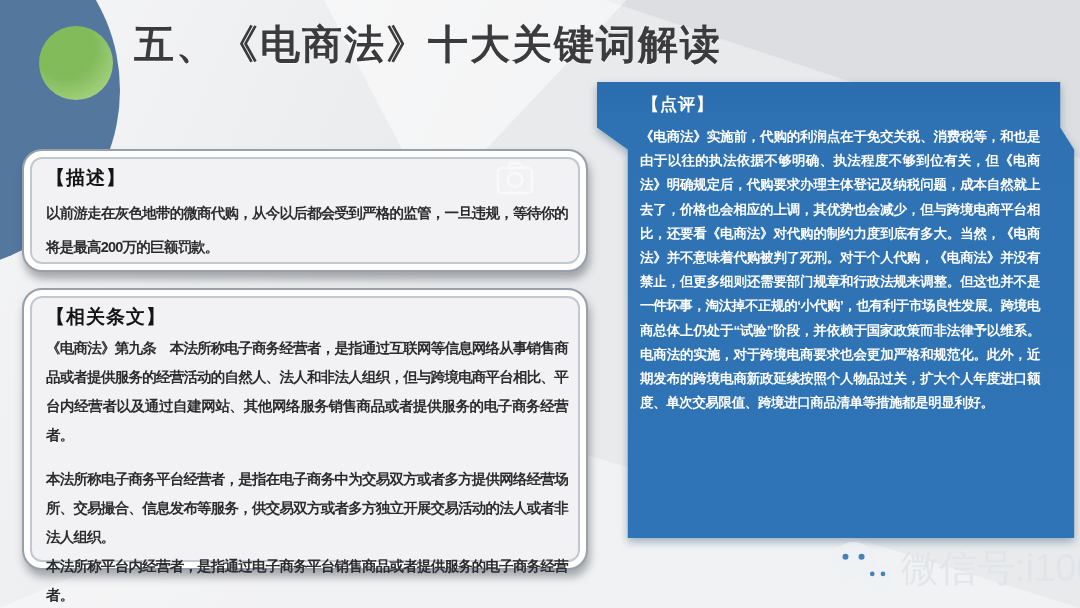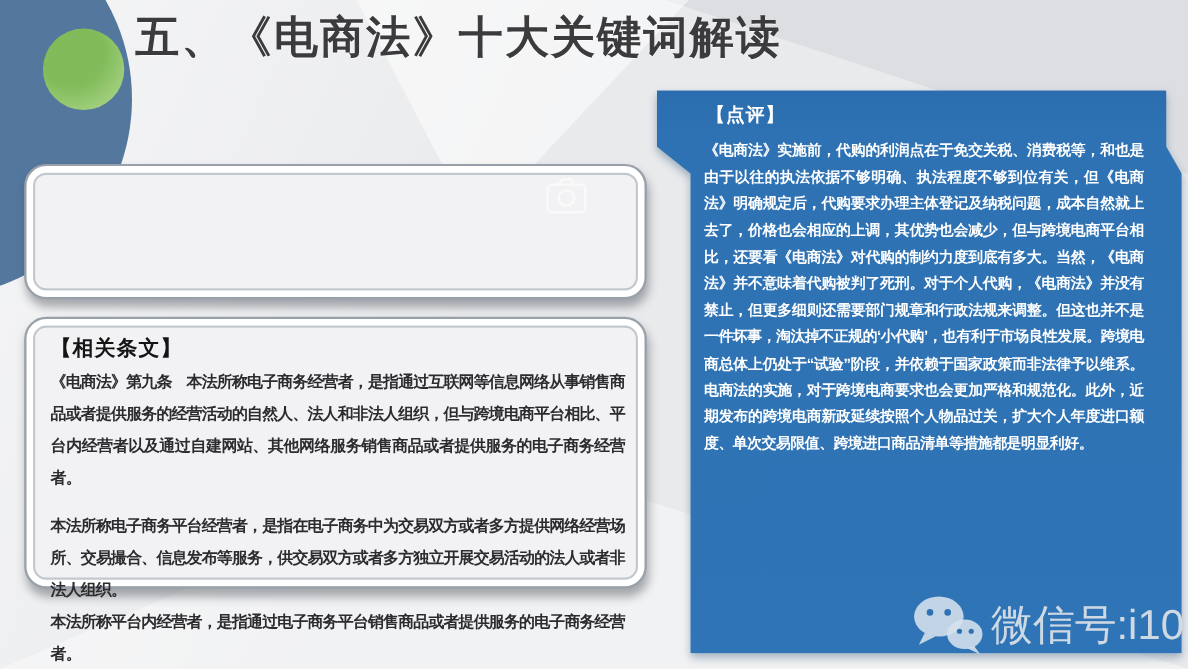--- a/index.html
+++ b/index.html
@@ -20,54 +20,54 @@
     position:absolute; left:-240px; top:-90px; width:360px; height:360px;
     border-radius:50%; background:#54779e;
   }
   .decor-green{
     position:absolute; left:39px; top:26px; width:74px; height:74px; border-radius:50%;
     background:radial-gradient(circle at 35% 30%, #84c055 42%, #a9d77c 80%);
     opacity:.93;
   }
 
   .title{
-    position:absolute; left:123px; top:6px; margin:0;
+    position:absolute; left:123px; top:6px; margin:11px;
     font-size:40px; font-weight:700; color:#3b3b3d; letter-spacing:2px;
     text-shadow:0 1px 0 rgba(255,255,255,.6);
   }
   .subtitle{
     position:absolute; left:104px; top:94px; margin:0;
     font-size:27px; font-weight:700; color:#1879c0; letter-spacing:1px;
   }
 
   
   .box{
     position:absolute; left:22px; width:566px; box-sizing:border-box;
     background:#f2f2f4; border:2px solid #98a0aa; border-radius:20px;
     box-shadow: inset 0 0 0 6px #ffffff, inset 0 0 0 8px #c3c8d0,
                 2px 7px 9px rgba(60,65,75,.42);
   }
   .box1{top:149px; height:123px;}
-  .box2{top:288px; height:247px;}
+  .box2{top:288px; height:282px;}
   .box-heading{
     margin:14px 0 0 22px; font-size:19px; font-weight:700; color:#141414; letter-spacing:1px;
   }
   .box-body{
     margin:5px 18px 0 22px; font-size:14.5px; letter-spacing:-.8px;
     line-height:34px; color:#2c2c2e; font-weight:600; text-align:justify;
   }
   .box2 .box-body{line-height:29px; margin-top:4px;}
   .box2 .box-body.p2{margin-top:15px;}
   .box2 .box-body.p3{margin-top:0;}
 
   .camera-icon{position:absolute; right:52px; top:10px; opacity:.55;}
 
   
   .comment-wrap{
-    position:absolute; left:597px; top:82px; width:481px; height:512px;
+    position:absolute; left:597px; top:82px; width:481px; height:456px;
     filter:drop-shadow(0 4px 4px rgba(90,120,150,.55));
   }
   .comment-shape{
     width:100%; height:100%;
     background:linear-gradient(180deg,#2b6dae 0%, #2e72b3 8%, #2f74b6 100%);
     clip-path:polygon(0% 0%, 96.3% 0%, 96.3% 10%, 99.2% 14.8%, 99.2% 100%,
                       6.4% 100%, 6.4% 14.8%, 0% 10%);
   }
   .comment-content{
     position:absolute; left:43px; right:38px; top:11px; color:#ffffff;
@@ -99,20 +99,22 @@
   <div class="facet f2"></div>
   <div class="facet f3"></div>
   <div class="facet f4"></div>
 
   <div class="decor-blue"></div>
   <div class="decor-green"></div>
 
   <h1 class="title">五、《电商法》十大关键词解读</h1>
 
   <section class="box box1">
+    <div class="box-heading">【描述】</div>
+    <p class="box-body">以前游走在灰色地带的微商代购，从今以后都会受到严格的监管，一旦违规，等待你的将是最高200万的巨额罚款。</p>
     <svg class="camera-icon" width="38" height="34" viewBox="0 0 38 34" fill="none" stroke="#ffffff" stroke-width="2.4">
       <rect x="2" y="7" width="34" height="25" rx="4"></rect>
       <path d="M12 7 L15 2 L23 2 L26 7"></path>
       <circle cx="19" cy="19" r="7"></circle>
     </svg>
   </section>
 
   <section class="box box2">
     <div class="box-heading">【相关条文】</div>
     <p class="box-body p1">《电商法》第九条　本法所称电子商务经营者，是指通过互联网等信息网络从事销售商品或者提供服务的经营活动的自然人、法人和非法人组织，但与跨境电商平台相比、平台内经营者以及通过自建网站、其他网络服务销售商品或者提供服务的电子商务经营者。</p>

